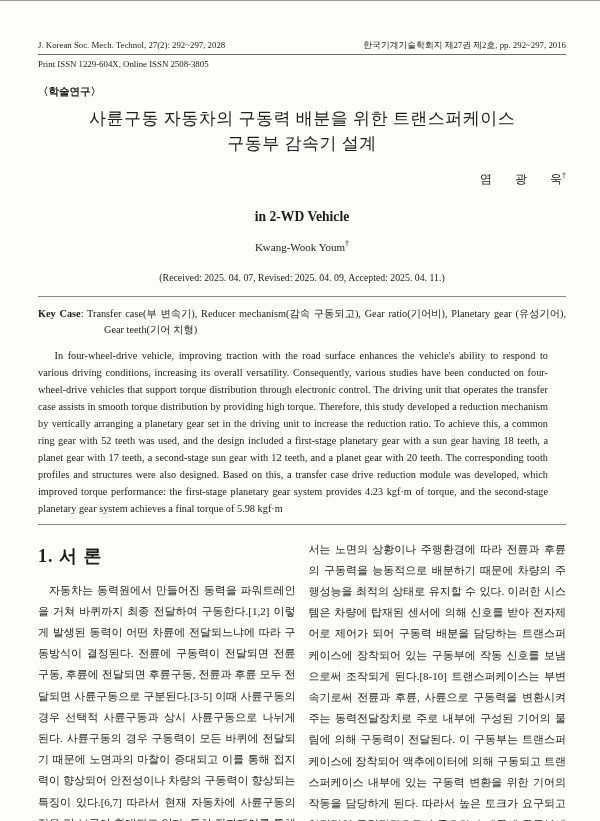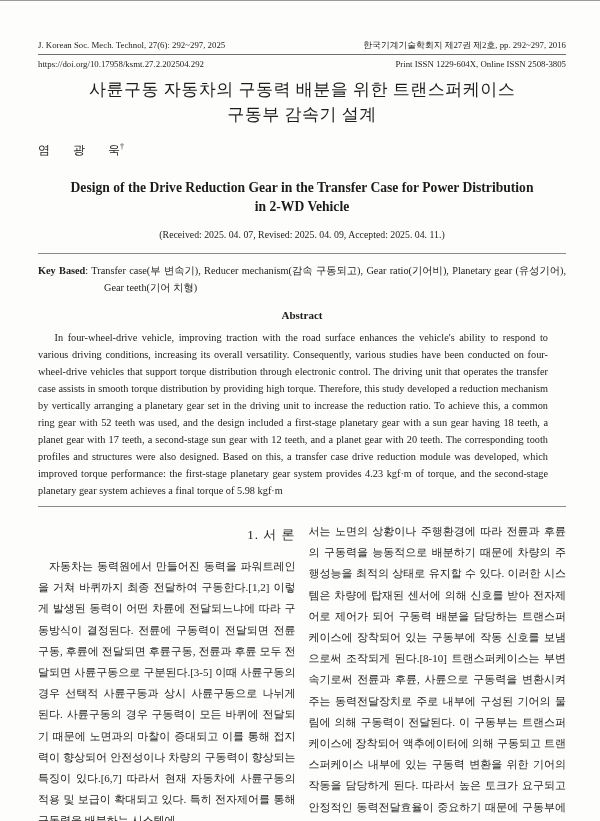--- a/index.html
+++ b/index.html
@@ -19,81 +19,80 @@
   
   .jhdr { font-size: 8.8px; line-height: 12px; }
   .jhdr-row { display: flex; justify-content: space-between; }
   .jhdr-row.first { padding-bottom: 3px; border-bottom: 1px solid #6f6f6f; }
   .jhdr-row.second { padding-top: 3px; }
 
   
   .category { margin-top: 15px; font-size: 10.5px; font-weight: bold; }
   .title-ko { margin-top: 7px; text-align: center; font-weight: normal;
               font-size: 17px; line-height: 25px; letter-spacing: 0.5px; }
-  .author-ko { margin-top: 15px; text-align: left; font-size: 12px; word-spacing: 20px; }
+  .author-ko { margin-top: 15px; text-align: right; font-size: 12px; word-spacing: 20px; }
   .title-en { margin-top: 19px; text-align: center; font-weight: bold;
               font-size: 13.6px; line-height: 19px; }
   .author-en { margin-top: 13px; text-align: center; font-size: 11px; }
-  .history { margin-top: 13px; text-align: center; font-size: 9.8px; }
+  .history { margin-top: 19px; text-align: center; font-size: 9.8px; }
   sup.dag { font-size: 8px; vertical-align: super; }
 
   
   .keywords { margin-top: 13px; border-top: 1.5px solid #8a8a8a; padding-top: 9px;
               font-size: 10.3px; line-height: 16.5px; text-align: justify;
               padding-left: 66px; text-indent: -66px; }
   .keywords b { font-weight: bold; }
   .abstract-title { margin-top: 13px; text-align: center; font-weight: bold; font-size: 11px; }
   .abstract-body { margin: 8px 18px 0 0; font-size: 10.3px; line-height: 17px;
                    text-align: justify; text-indent: 1.6em; }
   .abstract-rule { margin-top: 7px; border-top: 1.5px solid #8a8a8a; height: 0; }
 
   
   .cols { margin-top: 14px; display: flex; gap: 13px; height: 300px; }
   .col { flex: 1 1 0; display: flex; flex-direction: column; min-width: 0; }
-  .sec-title { text-align: right; font-weight: normal; font-size: 13px;
+  .sec-title { text-align: left; font-weight: bold; font-size: 18px;
                margin: 5px 0 12px 0; letter-spacing: 1px; }
   .para { margin: 0; font-size: 11px; line-height: 21.2px; text-align: justify;
           word-break: break-all; }
   .para.indent { text-indent: 1em; }
 </style>
 </head>
 <body>
 
 <div class="page">
 
   <div class="jhdr">
     <div class="jhdr-row first">
-      <span>J. Korean Soc. Mech. Technol, 27(6): 292~297, 2025</span>
+      <span>J. Korean Soc. Mech. Technol, 27(2): 292~297, 2028</span>
       <span>한국기계기술학회지 제27권 제2호, pp. 292~297, 2016</span>
     </div>
     <div class="jhdr-row second">
-      <span>https://doi.org/10.17958/ksmt.27.2.202504.292</span>
       <span>Print ISSN 1229-604X, Online ISSN 2508-3805</span>
     </div>
   </div>
 
+  <div class="category">〈학술연구〉</div>
 
   <div class="title-ko">
     <div>사륜구동 자동차의 구동력 배분을 위한 트랜스퍼케이스</div>
     <div>구동부 감속기 설계</div>
   </div>
 
   <div class="author-ko"><span>염 광 욱</span><sup class="dag">†</sup></div>
 
   <div class="title-en">
-    <div>Design of the Drive Reduction Gear in the Transfer Case for Power Distribution</div>
     <div>in 2-WD Vehicle</div>
   </div>
 
+  <div class="author-en"><span>Kwang-Wook Youm</span><sup class="dag">†</sup></div>
 
   <div class="history">(Received:  2025. 04. 07,  Revised:  2025. 04. 09,  Accepted:  2025. 04. 11.)</div>
 
-  <div class="keywords"><b>Key Based</b><span>: Transfer case(부 변속기), Reducer mechanism(감속 구동되고), Gear ratio(기어비), Planetary gear (유성기어), Gear teeth(기어 치형)</span></div>
+  <div class="keywords"><b>Key Case</b><span>: Transfer case(부 변속기), Reducer mechanism(감속 구동되고), Gear ratio(기어비), Planetary gear (유성기어), Gear teeth(기어 치형)</span></div>
 
-  <div class="abstract-title">Abstract</div>
   <p class="abstract-body">In four-wheel-drive vehicle, improving traction with the road surface enhances the vehicle's ability to respond to various driving conditions, increasing its overall versatility. Consequently, various studies have been conducted on four-wheel-drive vehicles that support torque distribution through electronic control. The driving unit that operates the transfer case assists in smooth torque distribution by providing high torque. Therefore, this study developed a reduction mechanism by vertically arranging a planetary gear set in the driving unit to increase the reduction ratio. To achieve this, a common ring gear with 52 teeth was used, and the design included a first-stage planetary gear with a sun gear having 18 teeth, a planet gear with 17 teeth, a second-stage sun gear with 12 teeth, and a planet gear with 20 teeth. The corresponding tooth profiles and structures were also designed. Based on this, a transfer case drive reduction module was developed, which improved torque performance: the first-stage planetary gear system provides 4.23 kgf·m of torque, and the second-stage planetary gear system achieves a final torque of 5.98 kgf·m</p>
   <div class="abstract-rule"></div>
 
   <div class="cols">
     <div class="col">
       <div class="sec-title">1. 서 론</div>
       <p class="para indent">자동차는 동력원에서 만들어진 동력을 파워트레인을 거쳐 바퀴까지 최종 전달하여 구동한다.[1,2] 이렇게 발생된 동력이 어떤 차륜에 전달되느냐에 따라 구동방식이 결정된다. 전륜에 구동력이 전달되면 전륜구동, 후륜에 전달되면 후륜구동, 전륜과 후륜 모두 전달되면 사륜구동으로 구분된다.[3-5] 이때 사륜구동의 경우 선택적 사륜구동과 상시 사륜구동으로 나뉘게 된다. 사륜구동의 경우 구동력이 모든 바퀴에 전달되기 때문에 노면과의 마찰이 증대되고 이를 통해 접지력이 향상되어 안전성이나 차량의 구동력이 향상되는 특징이 있다.[6,7] 따라서 현재 자동차에 사륜구동의 적용 및 보급이 확대되고 있다. 특히 전자제어를 통해 구동력을 배분하는 시스템에</p>
 
     </div>
     <div class="col">

